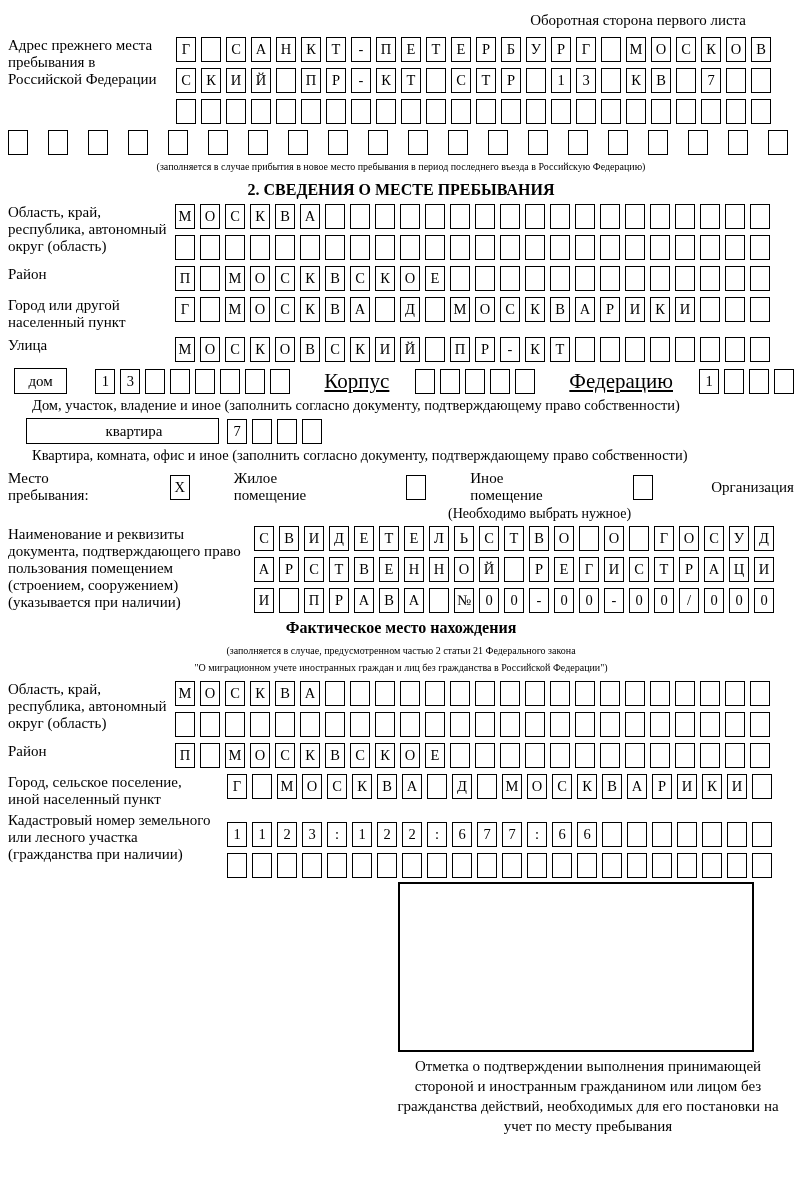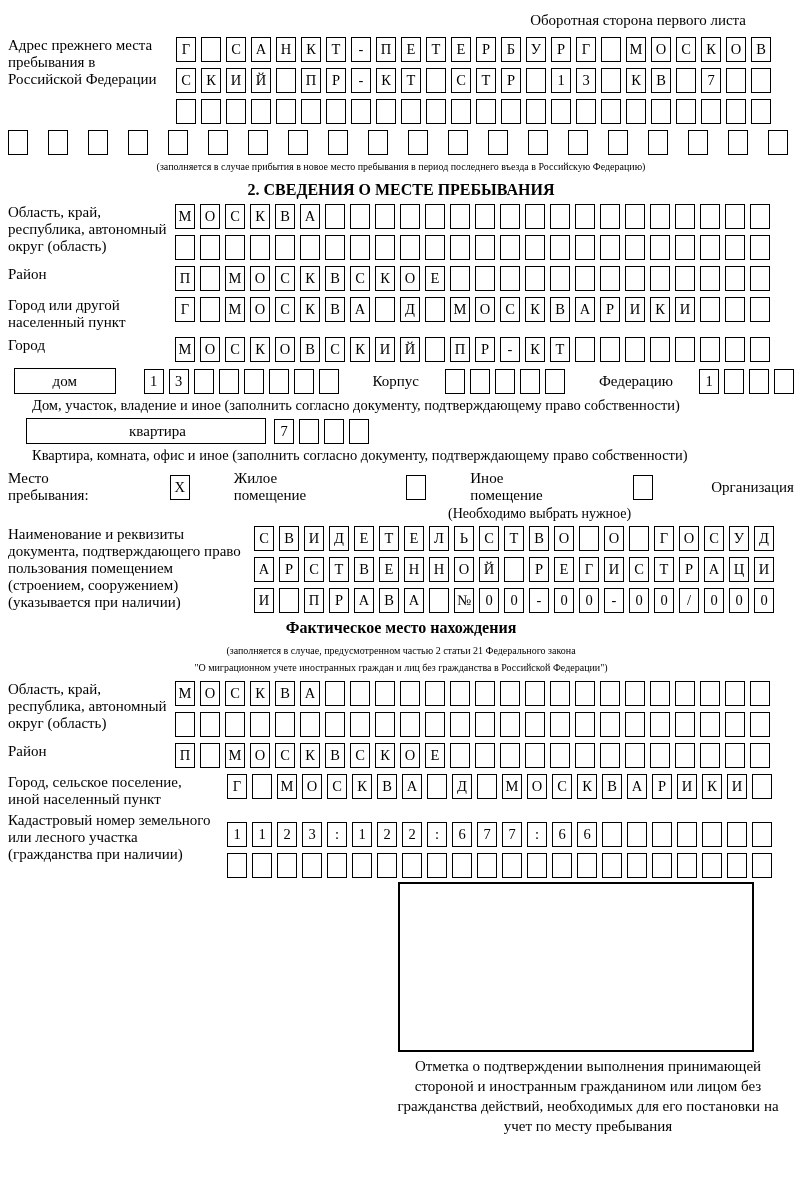--- a/index.html
+++ b/index.html
@@ -16,21 +16,21 @@
   .form-line{display:flex;align-items:flex-start;}
   .label{flex:1 1 auto;font-size:15px;line-height:17px;padding-right:6px;}
   .w24{flex:0 0 619px;}
   .w22{flex:0 0 567px;}
   .w21{flex:0 0 541px;}
   .caption{font-size:10px;line-height:17px;text-align:center;margin:3px 0 2px 0;}
   .caption-left{font-size:14.5px;line-height:17px;margin:3px 0 4px 24px;}
   .sec-title{font-weight:bold;font-size:16px;text-align:center;margin:6px 0 5px 0;}
   .labelbox{box-sizing:border-box;border:1.5px solid #000;height:26px;
     display:flex;align-items:center;justify-content:center;font-size:15px;}
-  .inline-lbl{font-size:15px;line-height:26px;}
+  .inline-lbl{font-size:21px;line-height:26px;text-decoration:underline;}
   .stay-line{display:flex;align-items:center;font-size:15px;margin:6px 0 2px 0;gap:36px;}
   .stamp-box{margin-left:390px;width:356px;height:170px;border:2px solid #000;
     box-sizing:border-box;background:#fff;}
   .stamp-caption{width:400px;margin-left:380px;text-align:center;
     font-size:15px;line-height:20px;margin-top:4px;}
   .mt4{margin-top:4px;} .mt6{margin-top:6px;gap:20px;} .mt8{margin-top:8px;}
 </style>
 </head>
 <body>
 
@@ -269,21 +269,21 @@
         <span class="cell">И</span>
         <span class="cell">К</span>
         <span class="cell">И</span>
         <span class="cell"></span>
         <span class="cell"></span>
         <span class="cell"></span>
       </div>
   </div>
 
   <div class="form-line mt6">
-    <div class="label">Город</div>
+    <div class="label">Улица</div>
     <div class="cells w24">
         <span class="cell">М</span>
         <span class="cell">О</span>
         <span class="cell">С</span>
         <span class="cell">К</span>
         <span class="cell">О</span>
         <span class="cell">В</span>
         <span class="cell">С</span>
         <span class="cell">К</span>
         <span class="cell">И</span>
@@ -329,21 +329,21 @@
     <div class="cells">
         <span class="cell">1</span>
         <span class="cell"></span>
         <span class="cell"></span>
         <span class="cell"></span>
       </div>
   </div>
   <div class="caption-left">Дом, участок, владение и иное (заполнить согласно документу, подтверждающему право собственности)</div>
 
   <div class="form-line" style="align-items:center;">
-    <div class="labelbox" style="width:240px;margin-left:18px;padding-left:23px;">квартира</div>
+    <div class="labelbox" style="width:193px;margin-left:18px;padding-left:23px;">квартира</div>
     <div class="cells" style="margin-left:8px;">
         <span class="cell">7</span>
         <span class="cell"></span>
         <span class="cell"></span>
         <span class="cell"></span>
       </div>
   </div>
   <div class="caption-left">Квартира, комната, офис и иное (заполнить согласно документу, подтверждающему право собственности)</div>
 
   <div class="stay-line">

